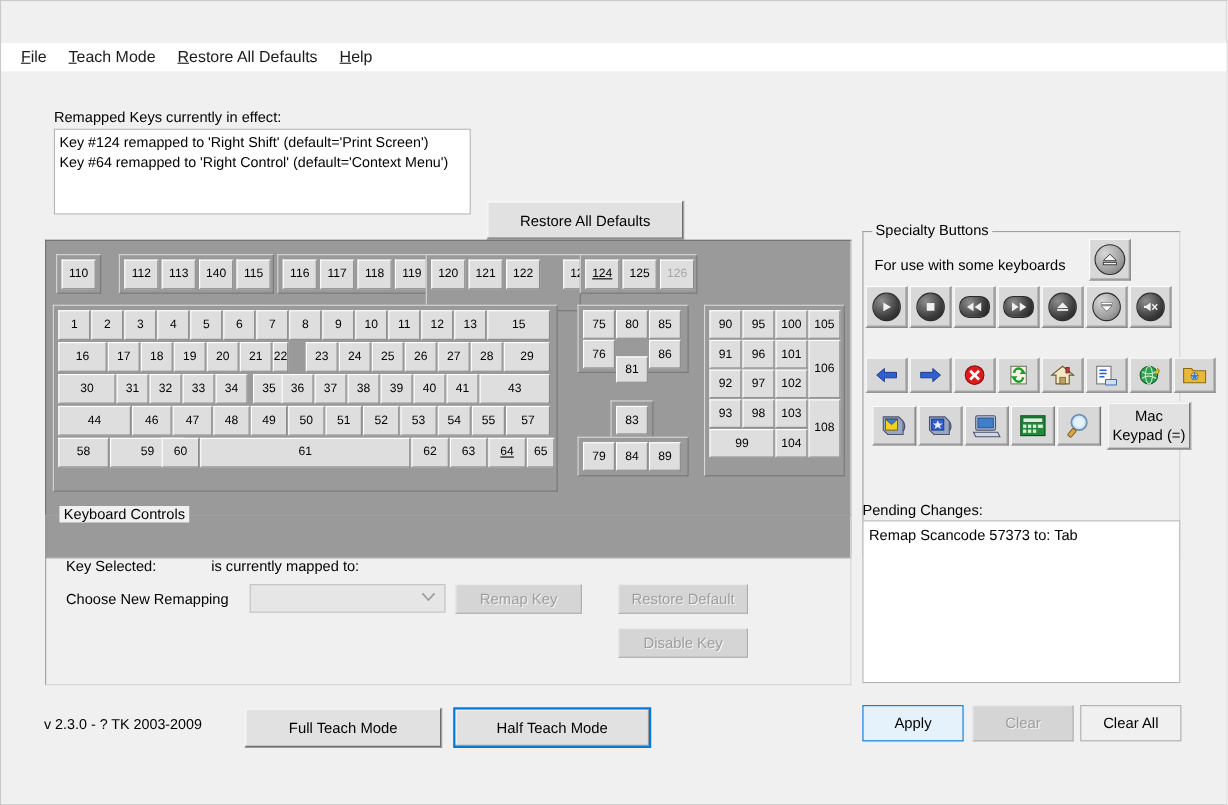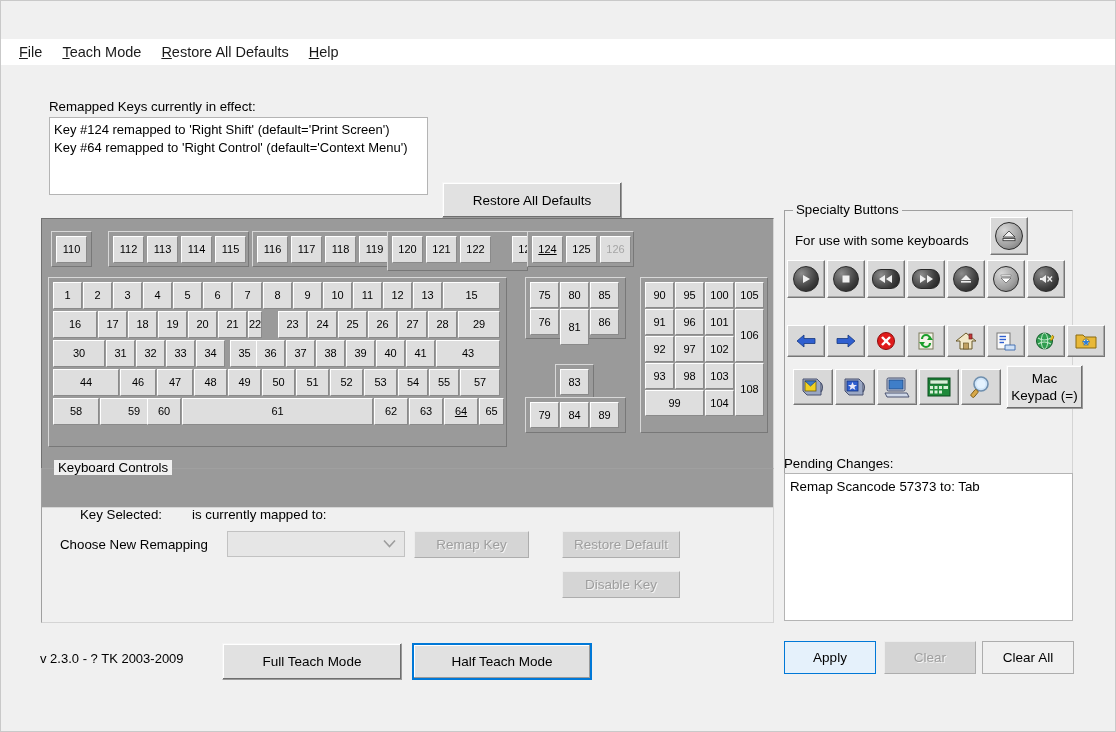--- a/index.html
+++ b/index.html
@@ -199,21 +199,21 @@
     width: 733px; height: 155px;
     border: 1px solid #d4d4d4;
     border-top-color: #a0a0a0;
     border-left-color: #a0a0a0;
   }
   .grp-kc .cap {
     position: absolute; left: 12px; top: -9px;
     background: #f0f0f0; padding: 0 4px;
     font-size: 13.3px; color: #000;
   }
-  #kc-key-selected { position: absolute; left: 18px; top: 38px; margin-left: 20px; }
+  #kc-key-selected { position: absolute; left: 18px; top: 38px; }
   #kc-mapped-to    { position: absolute; left: 150px; top: 38px; }
   #kc-choose       { position: absolute; left: 18px; top: 68px; }
   .combo {
     position: absolute; left: 185px; top: 62px;
     width: 178px; height: 26px;
     background: #e6e6e6;
     border: 1px solid #c2c2c2;
     display: flex; align-items: center;
   }
   .combo .arrow {
@@ -294,30 +294,30 @@
     <div class="btn3d" id="btn-rawmap">Show Me The Raw Map</div>
 
     <div class="kbpanel">
 
       <div class="kgroup" style="left:9px; top:12px; width:41px; height:36px;">
         <div class="key" style="left:4px; top:4px; width:31px; height:27px;">110</div>
       </div>
       <div class="kgroup" style="left:66px; top:12px; width:141px; height:36px;">
         <div class="key" style="left:4px;  top:4px; width:31px; height:27px;">112</div>
         <div class="key" style="left:38px; top:4px; width:31px; height:27px;">113</div>
-        <div class="key" style="left:72px; top:4px; width:31px; height:27px;">114</div>
+        <div class="key" style="left:72px; top:4px; width:31px; height:27px;">140</div>
         <div class="key" style="left:106px;top:4px; width:31px; height:27px;">115</div>
       </div>
       <div class="kgroup" style="left:210px; top:12px; width:141px; height:36px;">
         <div class="key" style="left:4px;  top:4px; width:31px; height:27px;">116</div>
         <div class="key" style="left:38px; top:4px; width:31px; height:27px;">117</div>
         <div class="key" style="left:72px; top:4px; width:31px; height:27px;">118</div>
         <div class="key" style="left:106px;top:4px; width:31px; height:27px;">119</div>
       </div>
-      <div class="kgroup" style="left:345px; top:12px; width:141px; height:40px;text-decoration:underline;">
+      <div class="kgroup" style="left:345px; top:12px; width:141px; height:52px;text-decoration:underline;">
         <div class="key" style="left:4px;  top:4px; width:31px; height:27px;">120</div>
         <div class="key" style="left:38px; top:4px; width:31px; height:27px;">121</div>
         <div class="key" style="left:72px; top:4px; width:31px; height:27px;">122</div>
         <div class="key" style="left:124px;top:4px; width:31px; height:27px;">123</div>
       </div>
       <div class="kgroup" style="left:485px; top:12px; width:107px; height:36px;">
         <div class="key remapped" style="left:4px;  top:4px; width:31px; height:27px;">124</div>
         <div class="key" style="left:38px; top:4px; width:31px; height:27px;">125</div>
         <div class="key dim" style="left:72px; top:4px; width:31px; height:27px;">126</div>
       </div>
@@ -389,21 +389,21 @@
         <div class="key" style="left:360px; top:120px; width:34px; height:27px;">63</div>
         <div class="key remapped" style="left:395px; top:120px; width:34px; height:27px;">64</div>
         <div class="key" style="left:430px; top:120px; width:25px; height:27px;">65</div>
       </div>
 
       <div class="kgroup" style="left:483px; top:58px; width:101px; height:62px;">
         <div class="key" style="left:4px;  top:4px;  width:29px; height:26px;">75</div>
         <div class="key" style="left:34px; top:4px;  width:29px; height:26px;">80</div>
         <div class="key" style="left:64px; top:4px;  width:29px; height:26px;">85</div>
         <div class="key" style="left:4px;  top:31px; width:29px; height:26px;">76</div>
-        <div class="key" style="left:34px; top:31px; width:29px; height:36px;">81</div>
+        <div class="key" style="left:34px; top:46px; width:29px; height:24px;">81</div>
         <div class="key" style="left:64px; top:31px; width:29px; height:26px;">86</div>
       </div>
       <div class="kgroup" style="left:513px; top:145px; width:39px; height:36px;">
         <div class="key" style="left:4px; top:4px; width:29px; height:26px;">83</div>
       </div>
       <div class="kgroup" style="left:483px; top:178px; width:101px; height:36px;">
         <div class="key" style="left:4px;  top:4px; width:29px; height:26px;">79</div>
         <div class="key" style="left:34px; top:4px; width:29px; height:26px;">84</div>
         <div class="key" style="left:64px; top:4px; width:29px; height:26px;">89</div>
       </div>

